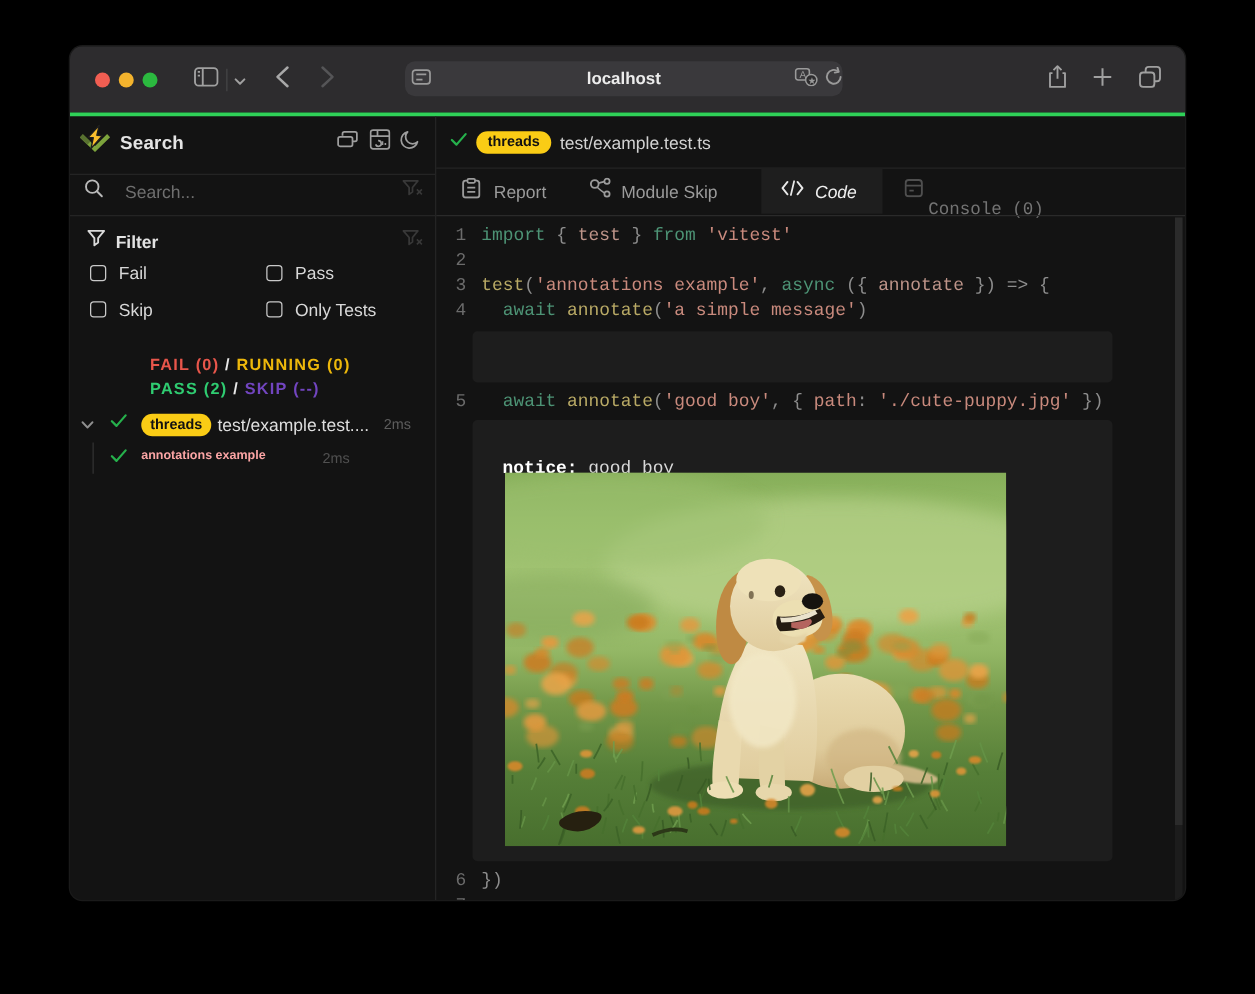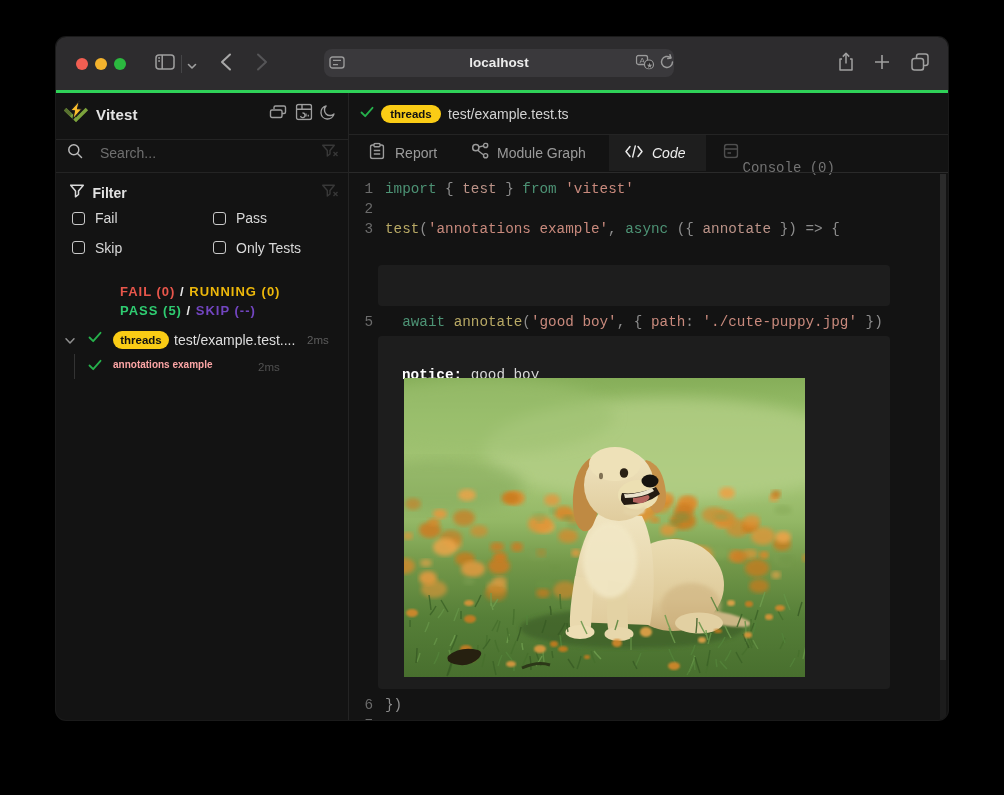--- a/index.html
+++ b/index.html
@@ -68,21 +68,21 @@
         <rect x="5.5" y="1" width="11.5" height="11.5" rx="2.5" fill="none" stroke="#a0a0a0" stroke-width="1.5"></rect>
         <path d="M3.5,5.5 L3.5,14 a2.5,2.5 0 0 0 2.5,2.5 L12.5,16.5" fill="none" stroke="#a0a0a0" stroke-width="1.5"></path>
         <rect x="1" y="5.5" width="11.5" height="11.5" rx="2.5" fill="#2d2c2e" stroke="#a0a0a0" stroke-width="1.5"></rect>
       </svg></div>
 <div style="left:0; top:53px; width:892px; height:2.5px; background:#2fd158;"></div>
 <div class="ic" style="left:20px; top:76.5px;"><svg width="25" height="24" viewBox="0 0 25 24">
         <path d="M1.6,9.2 L12.5,19.8 L23.4,9.0" fill="none" stroke="#7ca33c" stroke-width="3.4" stroke-linejoin="miter"></path>
         <path d="M1.6,9.2 L7.6,15.0" stroke="#587130" stroke-width="3.4"></path>
         <path d="M15.9,0.7 L7.1,10.4 l4.0,0.3 -1.8,8.7 9.0,-10.4 -4.3,-0.3 z" fill="#f9bd2c" stroke="#1d1d1d" stroke-width="1.1" stroke-linejoin="round"></path>
       </svg></div>
-<div class="txt" style="left:40px; top:69px; color:#e4e4e4; font-size:15px; font-weight:bold; letter-spacing:0.2px;">Vitest</div>
+<div class="txt" style="left:40px; top:69px; color:#e4e4e4; font-size:15px; font-weight:bold; letter-spacing:0.2px;">Search</div>
 <div class="ic" style="left:221.5px; top:77px;"><svg width="18" height="16" viewBox="0 0 18 16">
         <path d="M5,5 L5,3.5 a1.5,1.5 0 0 1 1.5,-1.5 L15,2 a1.5,1.5 0 0 1 1.5,1.5 L16.5,8 a1.5,1.5 0 0 1 -1.5,1.5 L13,9.5" fill="none" stroke="#9e9e9e" stroke-width="1.4"></path>
         <rect x="1.5" y="6" width="11.5" height="7.5" rx="1.5" fill="none" stroke="#9e9e9e" stroke-width="1.4"></rect>
       </svg></div>
 <div class="ic" style="left:247.5px; top:77px;"><svg width="17" height="17" viewBox="0 0 17 17">
         <rect x="1" y="1" width="15" height="15" rx="2" fill="none" stroke="#9e9e9e" stroke-width="1.4"></rect>
         <line x1="1" y1="5.8" x2="16" y2="5.8" stroke="#9e9e9e" stroke-width="1.4"></line>
         <line x1="6.5" y1="1" x2="6.5" y2="5.8" stroke="#9e9e9e" stroke-width="1.4"></line>
         <path d="M5,12.5 a2.3,2.3 0 1 0 2,-3" fill="none" stroke="#9e9e9e" stroke-width="1.3"></path>
         <line x1="10.5" y1="13" x2="10.5" y2="10" stroke="#9e9e9e" stroke-width="1.3"></line>
@@ -112,21 +112,21 @@
       </svg></div>
 <div class="cb" style="left:15.5px; top:174.5px;"></div>
 <div class="txt" style="left:39px; top:173px; color:#d8d8d8; font-size:14px;">Fail</div>
 <div class="cb" style="left:156.5px; top:174.5px;"></div>
 <div class="txt" style="left:180px; top:173px; color:#d8d8d8; font-size:14px;">Pass</div>
 <div class="cb" style="left:15.5px; top:204px;"></div>
 <div class="txt" style="left:39px; top:202.5px; color:#d8d8d8; font-size:14px;">Skip</div>
 <div class="cb" style="left:156.5px; top:204px;"></div>
 <div class="txt" style="left:180px; top:202.5px; color:#d8d8d8; font-size:14px;">Only Tests</div>
 <div class="txt" style="left:64px; top:246.5px; font-size:13px; font-weight:bold; letter-spacing:1.0px;"><span style="color:#e8564b">FAIL (0)</span><span style="color:#e8e8e8"> / </span><span style="color:#edb80b">RUNNING (0)</span></div>
-<div class="txt" style="left:64px; top:266px; font-size:13px; font-weight:bold; letter-spacing:1.0px;"><span style="color:#2fcc71">PASS (5)</span><span style="color:#e8e8e8"> / </span><span style="color:#7245c0">SKIP (--)</span></div>
+<div class="txt" style="left:64px; top:266px; font-size:13px; font-weight:bold; letter-spacing:1.0px;"><span style="color:#2fcc71">PASS (2)</span><span style="color:#e8e8e8"> / </span><span style="color:#7245c0">SKIP (--)</span></div>
 <div class="ic" style="left:14px; top:303px;"><svg width="11" height="8" viewBox="0 0 11 8">
         <path d="M1.5,1.8 L5.5,6 L9.5,1.8" fill="none" stroke="#8f8f8f" stroke-width="1.5" stroke-linecap="round" stroke-linejoin="round"></path>
       </svg></div>
 <div class="ic" style="left:39px; top:302px;"><svg width="14" height="14" viewBox="0 0 14 14">
         <path d="M1.5,7.5 L5.2,11.2 L12.5,2.8" fill="none" stroke="#26b14c" stroke-width="1.8" stroke-linecap="round" stroke-linejoin="round"></path>
       </svg></div>
 <div style="left:57px; top:294px; width:56px; height:17.5px; background:#facc15; border-radius:9px;"></div>
 <div class="txt" style="left:85px; top:297px; transform:translateX(-50%); color:#111; font-size:11.5px; font-weight:bold;">threads</div>
 <div class="txt" style="left:118px; top:294.5px; color:#dedede; font-size:14px;">test/example.test....</div>
 <div class="txt" style="left:251px; top:296.5px; color:#5d5d5d; font-size:11.5px;">2ms</div>
@@ -152,37 +152,38 @@
         <line x1="4.3" y1="11.5" x2="10.7" y2="11.5" stroke="#9b9b9b" stroke-width="1.4"></line>
       </svg></div>
 <div class="txt" style="left:339px; top:107.5px; color:#9b9b9b; font-size:14px;">Report</div>
 <div class="ic" style="left:424px; top:115.5px;"><svg width="18" height="17" viewBox="0 0 18 17">
         <circle cx="4.8" cy="5.2" r="3.1" fill="none" stroke="#9b9b9b" stroke-width="1.5"></circle>
         <circle cx="14.6" cy="2.9" r="2.1" fill="none" stroke="#9b9b9b" stroke-width="1.4"></circle>
         <circle cx="14.6" cy="13.2" r="2.1" fill="none" stroke="#9b9b9b" stroke-width="1.4"></circle>
         <path d="M7.8,4.5 L12.4,3.3" stroke="#9b9b9b" stroke-width="1.3" fill="none"></path>
         <path d="M6.8,7.8 C9.4,10.2 11.2,11.6 12.8,12.4" stroke="#9b9b9b" stroke-width="1.3" fill="none"></path>
       </svg></div>
-<div class="txt" style="left:441px; top:107.5px; color:#9b9b9b; font-size:14px;">Module Graph</div>
+<div class="txt" style="left:441px; top:107.5px; color:#9b9b9b; font-size:14px;">Module Skip</div>
 <div class="ic" style="left:577.5px; top:115.5px;"><svg width="19" height="13" viewBox="0 0 19 13">
         <path d="M5.5,1.5 L1.5,6.5 L5.5,11.5" fill="none" stroke="#e8e8e8" stroke-width="1.5" stroke-linecap="round" stroke-linejoin="round"></path>
         <path d="M13.5,1.5 L17.5,6.5 L13.5,11.5" fill="none" stroke="#e8e8e8" stroke-width="1.5" stroke-linecap="round" stroke-linejoin="round"></path>
         <line x1="10.8" y1="1" x2="8.2" y2="12" stroke="#e8e8e8" stroke-width="1.4" stroke-linecap="round"></line>
       </svg></div>
 <div class="txt" style="left:596px; top:107.5px; color:#efefef; font-size:14px;font-style:italic;">Code</div>
 <div class="ic" style="left:675px; top:115.5px;"><svg width="15" height="15" viewBox="0 0 15 15">
         <rect x="1" y="1" width="13" height="13" rx="2.5" fill="none" stroke="#4f4f4f" stroke-width="1.5"></rect>
         <line x1="1" y1="5.5" x2="14" y2="5.5" stroke="#4f4f4f" stroke-width="1.4"></line>
         <line x1="4" y1="9.5" x2="7.5" y2="9.5" stroke="#4f4f4f" stroke-width="1.4"></line>
       </svg></div>
 <div class="txt" style="left:686.5px; top:123px; color:#737373; font-size:14px;font-family:Liberation Mono, monospace;">Console (0)</div>
 <div class="hline" style="left:292.5px; top:134.5px; width:599.5px; background:#2a2a2a;"></div>
 <div class="cl" style="top:141.5px"><span class="ln">1</span><span class="cc"><span style="color:#4d9375">import</span><span style="color:#8d8d8d"> { </span><span style="color:#bd9489">test</span><span style="color:#8d8d8d"> } </span><span style="color:#4d9375">from</span> <span style="color:#c98a7d">'vitest'</span></span></div>
 <div class="cl" style="top:161.5px"><span class="ln">2</span><span class="cc"></span></div>
 <div class="cl" style="top:181.5px"><span class="ln">3</span><span class="cc"><span style="color:#b8a965">test</span><span style="color:#8d8d8d">(</span><span style="color:#c98a7d">'annotations example'</span><span style="color:#8d8d8d">, </span><span style="color:#4d9375">async</span><span style="color:#8d8d8d"> ({ </span><span style="color:#bd9489">annotate</span><span style="color:#8d8d8d"> }) </span><span style="color:#8d8d8d">=&gt;</span><span style="color:#8d8d8d"> {</span></span></div>
+<div class="cl" style="top:201.5px"><span class="ln">4</span><span class="cc">  <span style="color:#4d9375">await</span> <span style="color:#b8a965">annotate</span><span style="color:#8d8d8d">(</span><span style="color:#c98a7d">'a simple message'</span><span style="color:#8d8d8d">)</span></span></div>
 <div style="left:322px; top:228px; width:512px; height:41px; background:#1d1d1d; border-radius:4px;"></div>
 <div class="cl" style="top:274.5px"><span class="ln">5</span><span class="cc">  <span style="color:#4d9375">await</span> <span style="color:#b8a965">annotate</span><span style="color:#8d8d8d">(</span><span style="color:#c98a7d">'good boy'</span><span style="color:#8d8d8d">, { </span><span style="color:#c98a7d">path</span><span style="color:#8d8d8d">: </span><span style="color:#c98a7d">'./cute-puppy.jpg'</span><span style="color:#8d8d8d"> })</span></span></div>
 <div style="left:322px; top:299px; width:512px; height:352.5px; background:#1d1d1d; border-radius:4px;"></div>
 <div class="txt" style="left:346px; top:328px; font:14.3px 'Liberation Mono', monospace; line-height:20px;"><span style="color:#ffffff; font-weight:bold;">notice:</span><span style="color:#d8d8d8"> good boy</span></div>
 <div style="left:348px; top:341px; width:401px; height:299px;"><svg width="401" height="299" viewBox="0 0 401 299">
         <defs>
 <linearGradient id="bgg" x1="0" y1="0" x2="0" y2="1">
  <stop offset="0" stop-color="#86ae59"></stop>
  <stop offset="0.13" stop-color="#97bd68"></stop>
  <stop offset="0.33" stop-color="#a6c677"></stop>

